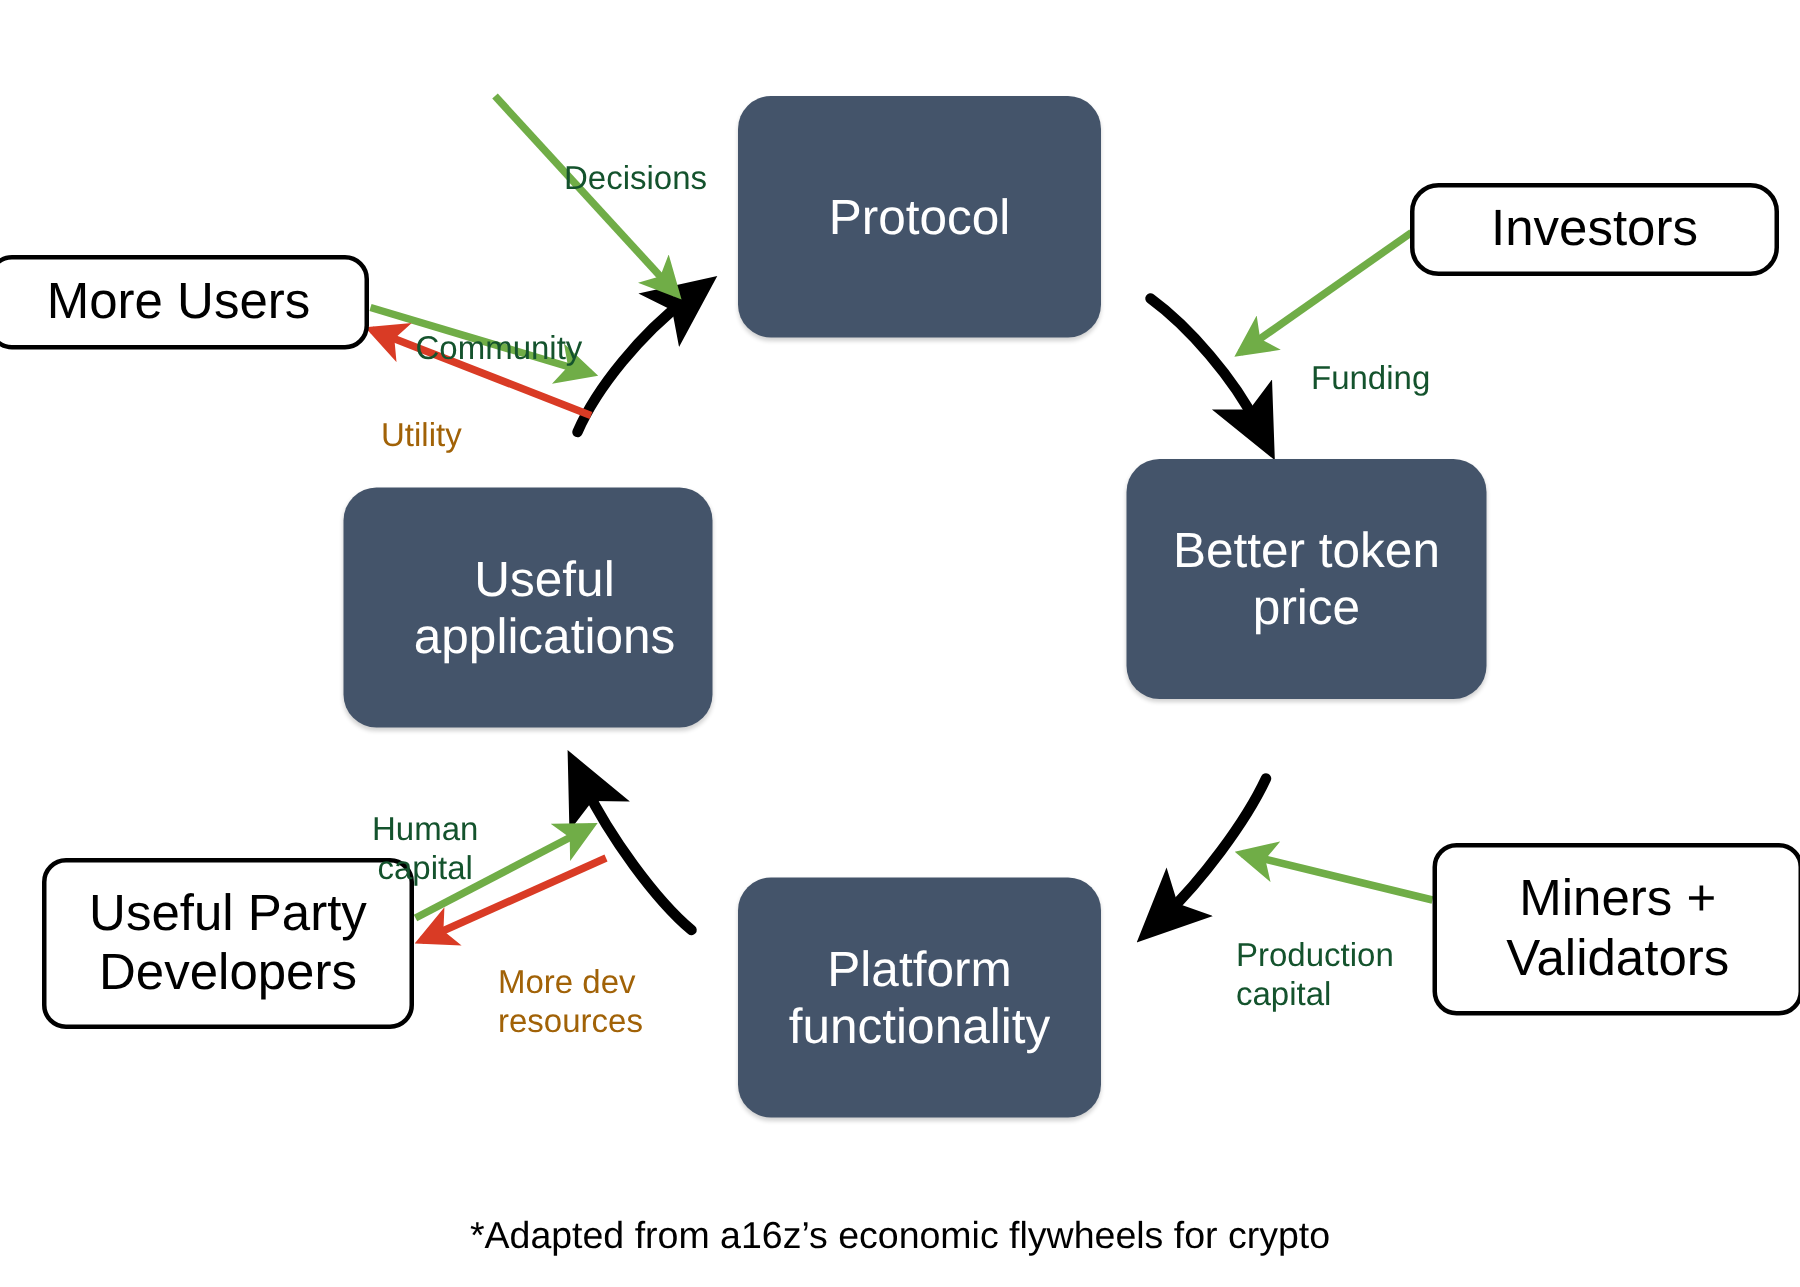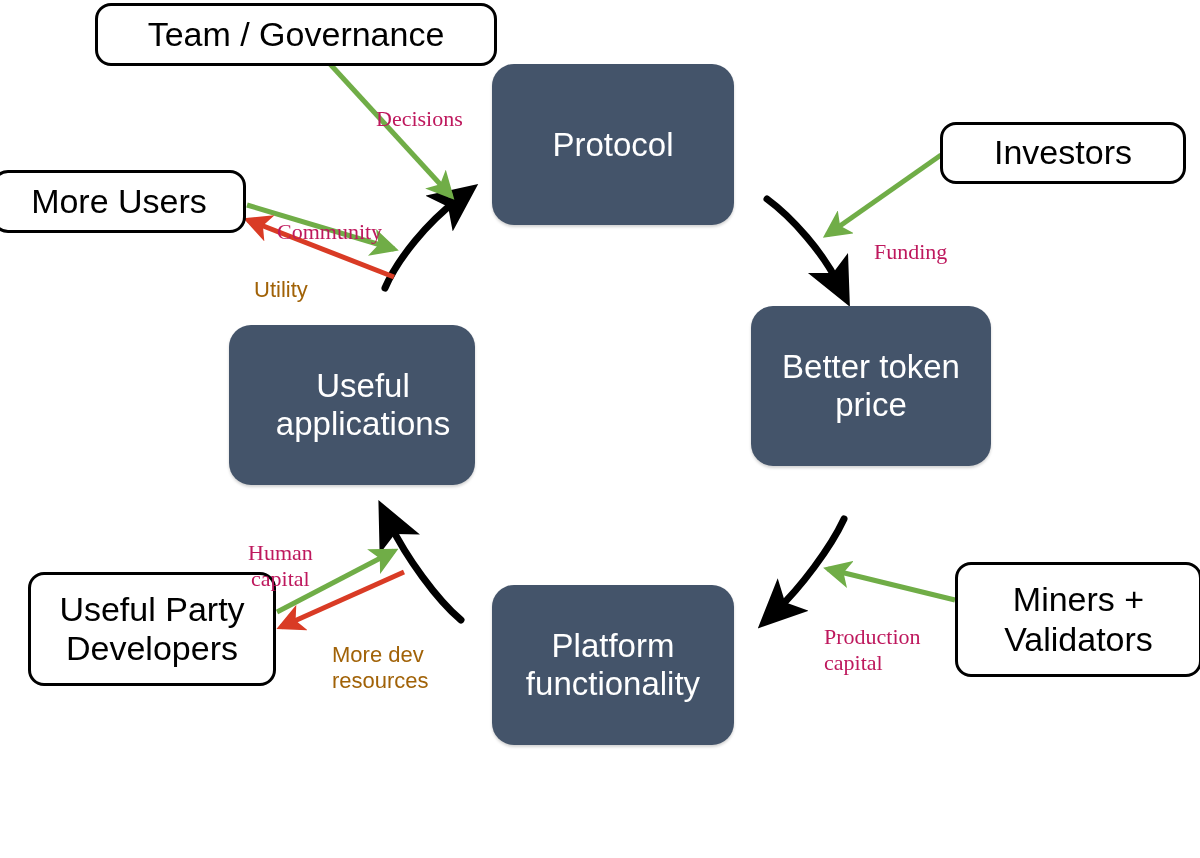--- a/index.html
+++ b/index.html
@@ -40,21 +40,21 @@
     font-size: 34px;
     font-weight: 400;
   }
   .edge-label {
     position: absolute;
     font-size: 22px;
     line-height: 1.18;
     white-space: pre-line;
     font-family: "Liberation Sans", sans-serif;
   }
-  .edge-label.green { color: #be185d; font-family: Liberation Serif, serif; }
+  .edge-label.green { color: #14532d; }
   .edge-label.red   { color: #a16207; }
   .caption {
     position: absolute;
     font-size: 25px;
     color: #000000;
     text-align: center;
     width: 100%;
     left: 0;
     font-family: "Liberation Sans", sans-serif;
   }
@@ -119,25 +119,22 @@
   <div class="node node-core" style="left:492px; top:585px; width:242px; height:160px;text-align:center;">
     <span>Platform
 functionality</span>
   </div>
 
   <div class="node node-core" style="left:229px; top:325px; width:246px; height:160px;padding-left:22px;">
     <span>Useful
 applications</span>
   </div>
 
-  <div class="node node-actor" style="left:95px; top:3px; width:402px; height:63px;">
-    <span>Team / Governance</span>
-  </div>
 
-  <div class="node node-actor" style="left:940px; top:122px; width:246px; height:62px;">
+  <div class="node node-actor" style="left:940px; top:122px; width:246px; height:62px;border-radius:19px;">
     <span>Investors</span>
   </div>
 
   <div class="node node-actor" style="left:955px; top:562px; width:247px; height:115px;">
     <span>Miners +
 Validators</span>
   </div>
 
   <div class="node node-actor" style="left:28px; top:572px; width:248px; height:114px;">
     <span>Useful Party
@@ -172,14 +169,17 @@
   </div>
 
   <div class="edge-label green" style="left:277px; top:193px;text-align:right;">
     <span>Community</span>
   </div>
 
   <div class="edge-label red" style="left:254px; top:251px;">
     <span>Utility</span>
   </div>
 
+  <div class="caption" style="top:810px;">
+    <span>*Adapted from a16z’s economic flywheels for crypto</span>
+  </div>
 
 </div>
 
 </body></html>

